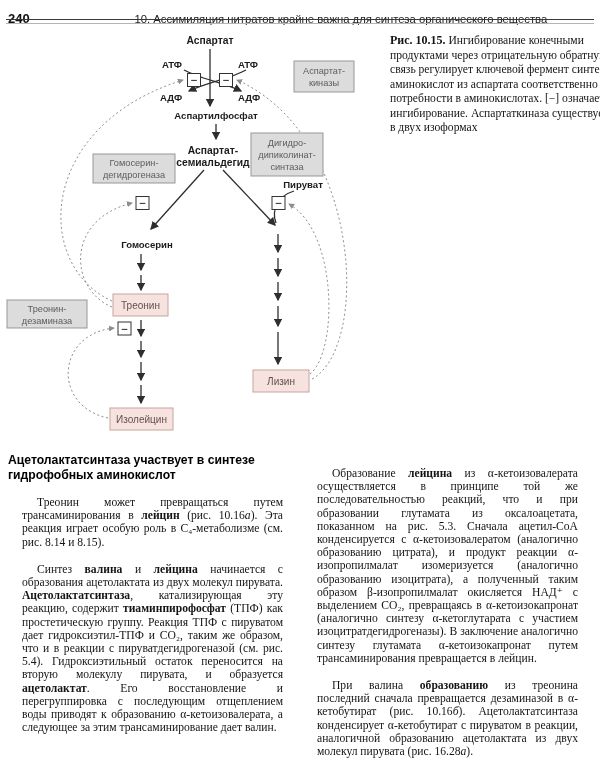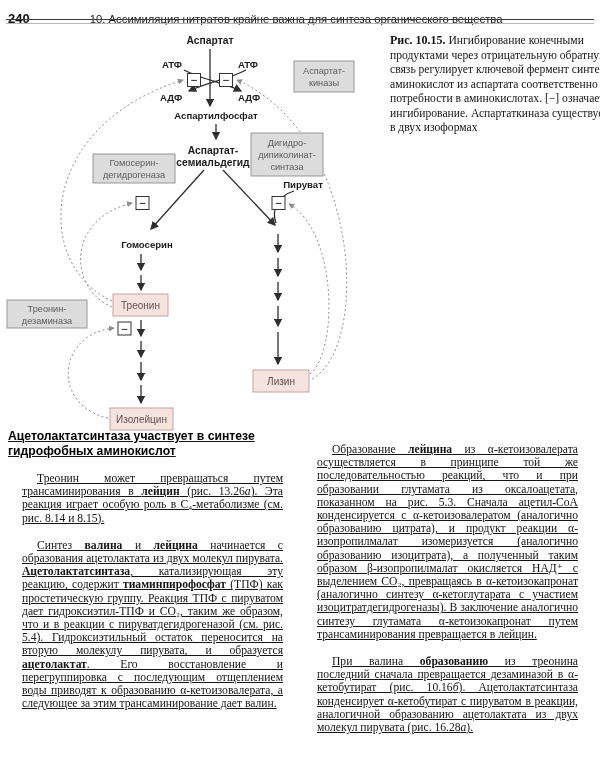--- a/index.html
+++ b/index.html
@@ -1,29 +1,29 @@
 <!DOCTYPE html>
 <html><head>
 <meta charset="utf-8">
 <style>
   html,body{margin:0;padding:0;background:#888;}
   #page{position:relative;width:600px;height:764px;background:#ffffff;overflow:hidden;
         font-family:"Liberation Serif","DejaVu Serif",serif;color:#111;}
   
   #hdr{position:absolute;left:8px;top:3px;width:584px;display:flex;align-items:baseline;margin-top:8px;}
   #pagenum{font-family:"Liberation Sans","DejaVu Sans",sans-serif;font-weight:bold;font-size:13px;color:#111;}
-  #chapter{flex:1;font-family:"Liberation Sans","DejaVu Sans",sans-serif;
+  #chapter{flex:1;text-align:center;font-family:"Liberation Sans","DejaVu Sans",sans-serif;
            font-size:11.3px;color:#222;padding-left:60px;}
   #rule{position:absolute;left:6px;top:19px;width:588px;height:3px;
         border-top:1.6px solid #3a3a3a;border-bottom:1px solid #b5b5b5;}
   
   #caption{position:absolute;left:390px;top:33px;width:223px;font-size:11.6px;line-height:14.5px;color:#141414;}
   #caption b{font-size:12px;}
   
-  .col{position:absolute;top:429px;width:289px;text-align:justify;font-size:11.6px;line-height:13.2px;color:#141414;text-decoration:underline;}
+  .col{position:absolute;top:453px;width:289px;text-align:justify;font-size:11.6px;line-height:13.2px;color:#141414;}
   #col-left{left:8px;}
   #col-right{left:303px;}
   .col p{margin:14px;text-indent:15px;}
   .heading{font-family:"Liberation Sans","DejaVu Sans",sans-serif;font-weight:bold;font-size:12.2px;
            line-height:14.5px;text-align:left;margin:0 0 9px 0;color:#000;}
   
   #diagram{position:absolute;left:0;top:28px;width:375px;height:427px;}
   .dlabel{font:bold 9.6px "Liberation Sans","DejaVu Sans",sans-serif;fill:#1c1c1c;}
   .dlabel-lg{font:bold 10.3px "Liberation Sans","DejaVu Sans",sans-serif;fill:#1c1c1c;}
   .ebox{fill:#dcdcdc;stroke:#979797;stroke-width:1;}
@@ -161,21 +161,21 @@
         <rect class="mbox" x="118" y="294" width="13" height="13"></rect>
         <text class="mtext" x="124.5" y="303.5">−</text>
       </g>
     </g>
   </svg>
 
   <div id="caption"><b>Рис. 10.15.</b><span> Ингибирование конечными продуктами через отрицательную обратную связь регулирует ключевой фермент синтеза аминокислот из аспартата соответственно потребности в аминокислотах. [−] означает ингибирование. Аспартаткиназа существует в двух изоформах</span></div>
 
   <div id="col-left" class="col">
     <div class="heading">Ацетолактатсинтаза участвует в синтезе гидрофобных аминокислот</div>
-    <p><span>Треонин может превращаться путем трансаминирования в </span><b>лейцин</b><span> (рис. 13.26</span><i>а</i><span>). Эта реакция играет особую роль в С₄-метаболизме (см. рис. 8.14 и 8.15).</span></p>
+    <p><span>Треонин может превращаться путем трансаминирования в </span><b>лейцин</b><span> (рис. 10.16</span><i>а</i><span>). Эта реакция играет особую роль в С₄-метаболизме (см. рис. 8.14 и 8.15).</span></p>
     <p><span>Синтез </span><b>валина</b><span> и </span><b>лейцина</b><span> начинается с образования ацетолактата из двух молекул пирувата. </span><b>Ацетолактатсинтаза</b><span>, катализирующая эту реакцию, содержит </span><b>тиаминпирофосфат</b><span> (ТПФ) как простетическую группу. Реакция ТПФ с пируватом дает гидроксиэтил-ТПФ и СО₂, таким же образом, что и в реакции с пируватдегидрогеназой (см. рис. 5.4). Гидроксиэтильный остаток переносится на вторую молекулу пирувата, и образуется </span><b>ацетолактат</b><span>. Его восстановление и перегруппировка с последующим отщеплением воды приводят к образованию α-кетоизовалерата, а следующее за этим трансаминирование дает валин.</span></p>
   </div>
 
   <div id="col-right" class="col">
     <p><span>Образование </span><b>лейцина</b><span> из α-кетоизовалерата осуществляется в принципе той же последовательностью реакций, что и при образовании глутамата из оксалоацетата, показанном на рис. 5.3. Сначала ацетил-СоА конденсируется с α-кетоизовалератом (аналогично образованию цитрата), и продукт реакции α-изопропилмалат изомеризуется (аналогично образованию изоцитрата), а полученный таким образом β-изопропилмалат окисляется НАД⁺ с выделением СО₂, превращаясь в α-кетоизокапронат (аналогично синтезу α-кетоглутарата с участием изоцитратдегидрогеназы). В заключение аналогично синтезу глутамата α-кетоизокапронат путем трансаминирования превращается в лейцин.</span></p>
     <p><span>При валина </span><b>образованию</b><span> из треонина последний сначала превращается дезаминазой в α-кетобутират (рис. 10.16</span><i>б</i><span>). Ацетолактатсинтаза конденсирует α-кетобутират с пируватом в реакции, аналогичной образованию ацетолактата из двух молекул пирувата (рис. 16.28</span><i>а</i><span>).</span></p>
   </div>
 
 </div>
 

